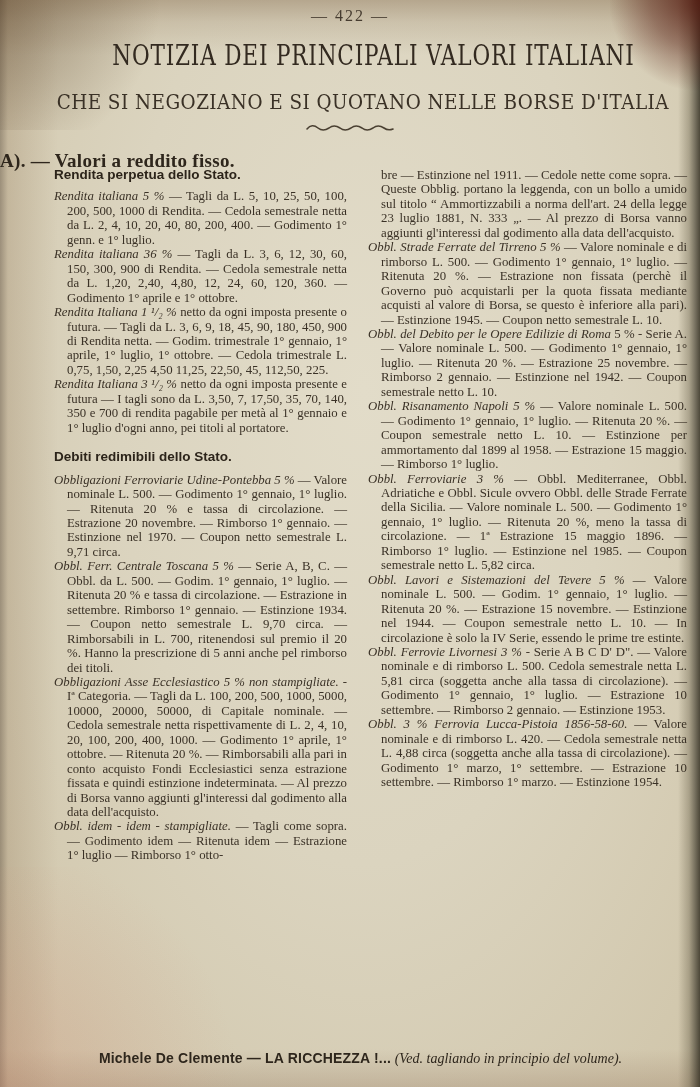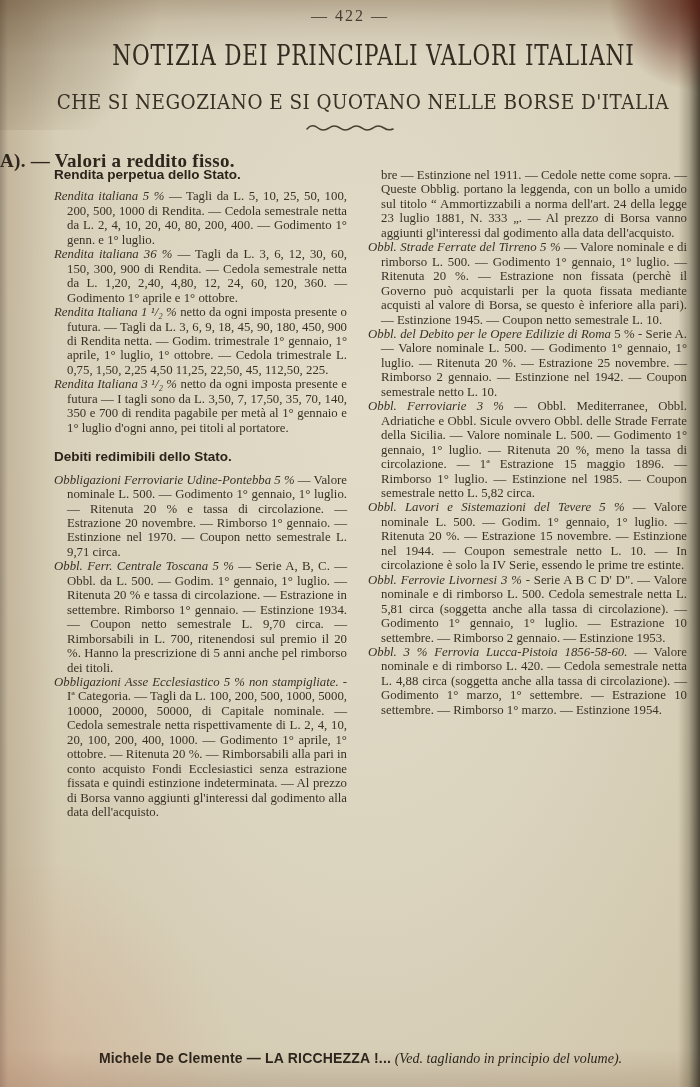--- a/index.html
+++ b/index.html
@@ -113,31 +113,33 @@
         </div>
       <h3 class="col-head second">Debiti redimibili dello Stato.</h3>
       <div>
 
           <p class="entry"><i class="lead">Obbligazioni Ferroviarie Udine-Pontebba 5 %</i><span> — Valore nominale L. 500. — Godimento 1° gennaio, 1° luglio. — Ritenuta 20 % e tassa di circolazione. — Estrazione 20 novembre. — Rimborso 1° gennaio. — Estinzione nel 1970. — Coupon netto semestrale L. 9,71 circa.</span></p>
 
           <p class="entry"><i class="lead">Obbl. Ferr. Centrale Toscana 5 %</i><span> — Serie A, B, C. — Obbl. da L. 500. — Godim. 1° gennaio, 1° luglio. — Ritenuta 20 % e tassa di circolazione. — Estrazione in settembre. Rimborso 1° gennaio. — Estinzione 1934. — Coupon netto semestrale L. 9,70 circa. — Rimborsabili in L. 700, ritenendosi sul premio il 20 %. Hanno la prescrizione di 5 anni anche pel rimborso dei titoli.</span></p>
 
           <p class="entry"><i class="lead">Obbligazioni Asse Ecclesiastico 5 % non stampigliate.</i><span> - Iª Categoria. — Tagli da L. 100, 200, 500, 1000, 5000, 10000, 20000, 50000, di Capitale nominale. — Cedola semestrale netta rispettivamente di L. 2, 4, 10, 20, 100, 200, 400, 1000. — Godimento 1° aprile, 1° ottobre. — Ritenuta 20 %. — Rimborsabili alla pari in conto acquisto Fondi Ecclesiastici senza estrazione fissata e quindi estinzione indeterminata. — Al prezzo di Borsa vanno aggiunti gl'interessi dal godimento alla data dell'acquisto.</span></p>
 
+          <p class="entry"><i class="lead">Obbl. idem - idem - stampigliate.</i><span> — Tagli come sopra. — Godimento idem — Ritenuta idem — Estrazione 1° luglio — Rimborso 1° otto-</span></p>
         </div>
     </div>
 
     <div class="col col-right">
       <p class="entry cont">bre — Estinzione nel 1911. — Cedole nette come sopra. — Queste Obblig. portano la leggenda, con un bollo a umido sul titolo “ Ammortizzabili a norma dell'art. 24 della legge 23 luglio 1881, N. 333 „. — Al prezzo di Borsa vanno aggiunti gl'interessi dal godimento alla data dell'acquisto.</p>
       <div>
 
           <p class="entry"><i class="lead">Obbl. Strade Ferrate del Tirreno 5 %</i><span> — Valore nominale e di rimborso L. 500. — Godimento 1° gennaio, 1° luglio. — Ritenuta 20 %. — Estrazione non fissata (perchè il Governo può acquistarli per la quota fissata mediante acquisti al valore di Borsa, se questo è inferiore alla pari). — Estinzione 1945. — Coupon netto semestrale L. 10.</span></p>
 
           <p class="entry"><i class="lead">Obbl. del Debito per le Opere Edilizie di Roma</i><span> 5 % - Serie A. — Valore nominale L. 500. — Godimento 1° gennaio, 1° luglio. — Ritenuta 20 %. — Estrazione 25 novembre. — Rimborso 2 gennaio. — Estinzione nel 1942. — Coupon semestrale netto L. 10.</span></p>
 
+          <p class="entry"><i class="lead">Obbl. Risanamento Napoli 5 %</i><span> — Valore nominale L. 500. — Godimento 1° gennaio, 1° luglio. — Ritenuta 20 %. — Coupon semestrale netto L. 10. — Estinzione per ammortamento dal 1899 al 1958. — Estrazione 15 maggio. — Rimborso 1° luglio.</span></p>
 
           <p class="entry"><i class="lead">Obbl. Ferroviarie 3 %</i><span> — Obbl. Mediterranee, Obbl. Adriatiche e Obbl. Sicule ovvero Obbl. delle Strade Ferrate della Sicilia. — Valore nominale L. 500. — Godimento 1° gennaio, 1° luglio. — Ritenuta 20 %, meno la tassa di circolazione. — 1ª Estrazione 15 maggio 1896. — Rimborso 1° luglio. — Estinzione nel 1985. — Coupon semestrale netto L. 5,82 circa.</span></p>
 
           <p class="entry"><i class="lead">Obbl. Lavori e Sistemazioni del Tevere 5 %</i><span> — Valore nominale L. 500. — Godim. 1° gennaio, 1° luglio. — Ritenuta 20 %. — Estrazione 15 novembre. — Estinzione nel 1944. — Coupon semestrale netto L. 10. — In circolazione è solo la IV Serie, essendo le prime tre estinte.</span></p>
 
           <p class="entry"><i class="lead">Obbl. Ferrovie Livornesi 3 %</i><span> - Serie A B C D' D". — Valore nominale e di rimborso L. 500. Cedola semestrale netta L. 5,81 circa (soggetta anche alla tassa di circolazione). — Godimento 1° gennaio, 1° luglio. — Estrazione 10 settembre. — Rimborso 2 gennaio. — Estinzione 1953.</span></p>
 
           <p class="entry"><i class="lead">Obbl. 3 % Ferrovia Lucca-Pistoia 1856-58-60.</i><span> — Valore nominale e di rimborso L. 420. — Cedola semestrale netta L. 4,88 circa (soggetta anche alla tassa di circolazione). — Godimento 1° marzo, 1° settembre. — Estrazione 10 settembre. — Rimborso 1° marzo. — Estinzione 1954.</span></p>
 
         </div>

